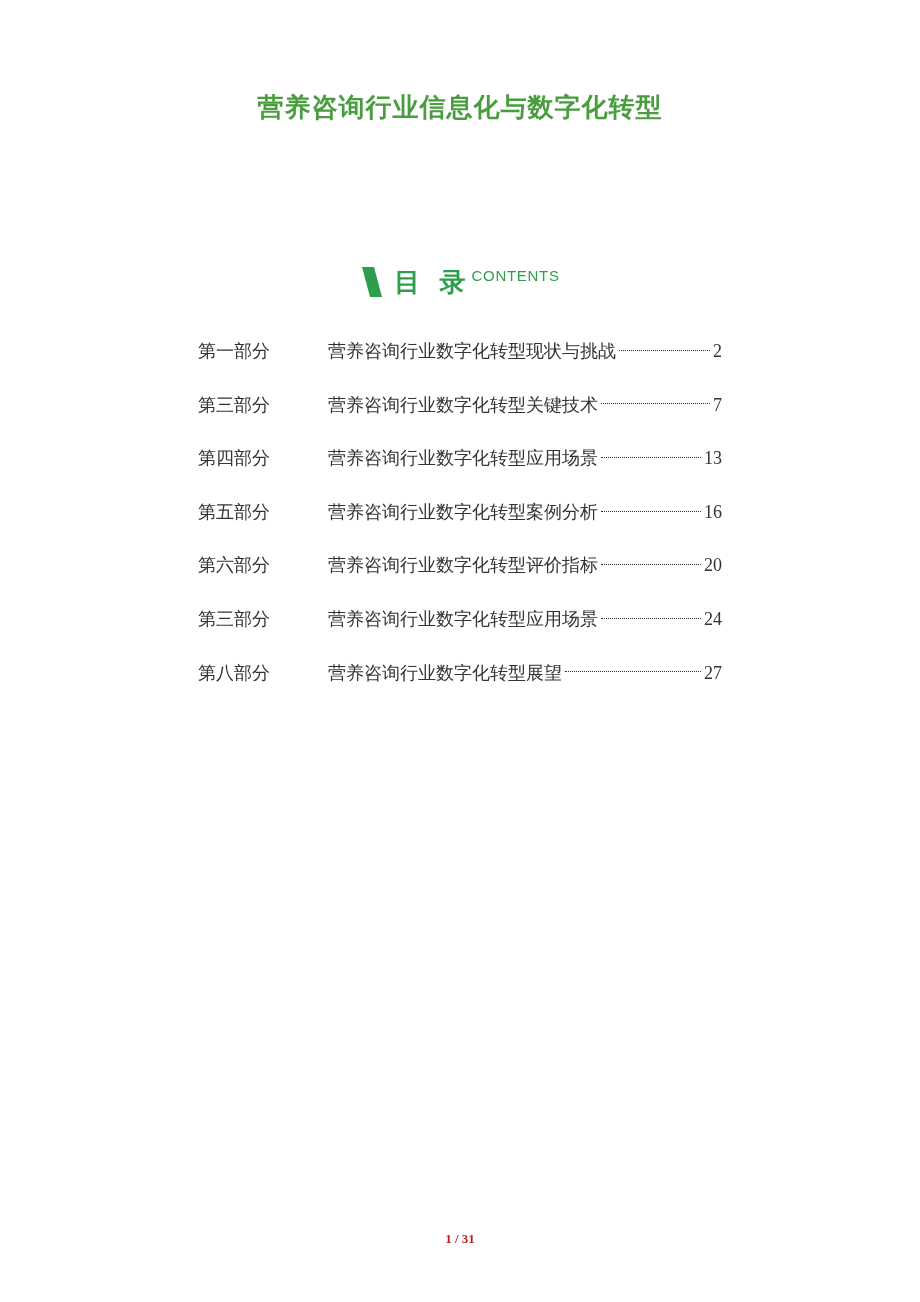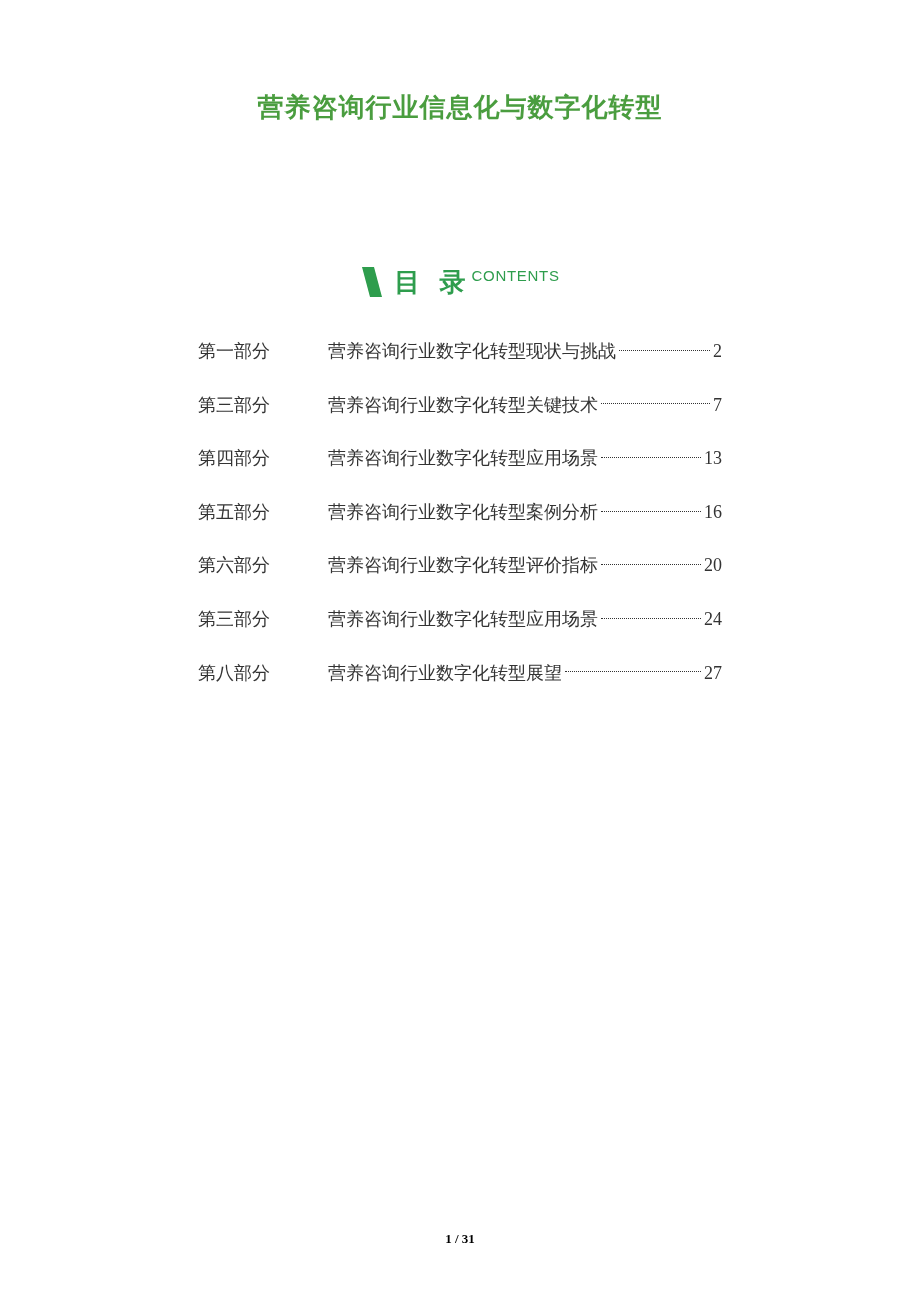--- a/index.html
+++ b/index.html
@@ -93,21 +93,21 @@
       white-space: nowrap;
     }
     .footer {
       position: absolute;
       bottom: 55px;
       left: 0;
       right: 0;
       text-align: center;
       font-size: 13px;
       font-weight: bold;
-      color: #000000;
+      color: #b91c1c;
       font-family: "Times New Roman", serif;
     }
   </style>
 </head>
 <body>
 
 <div class="page">
 
   <h1 class="title">营养咨询行业信息化与数字化转型</h1>
 

